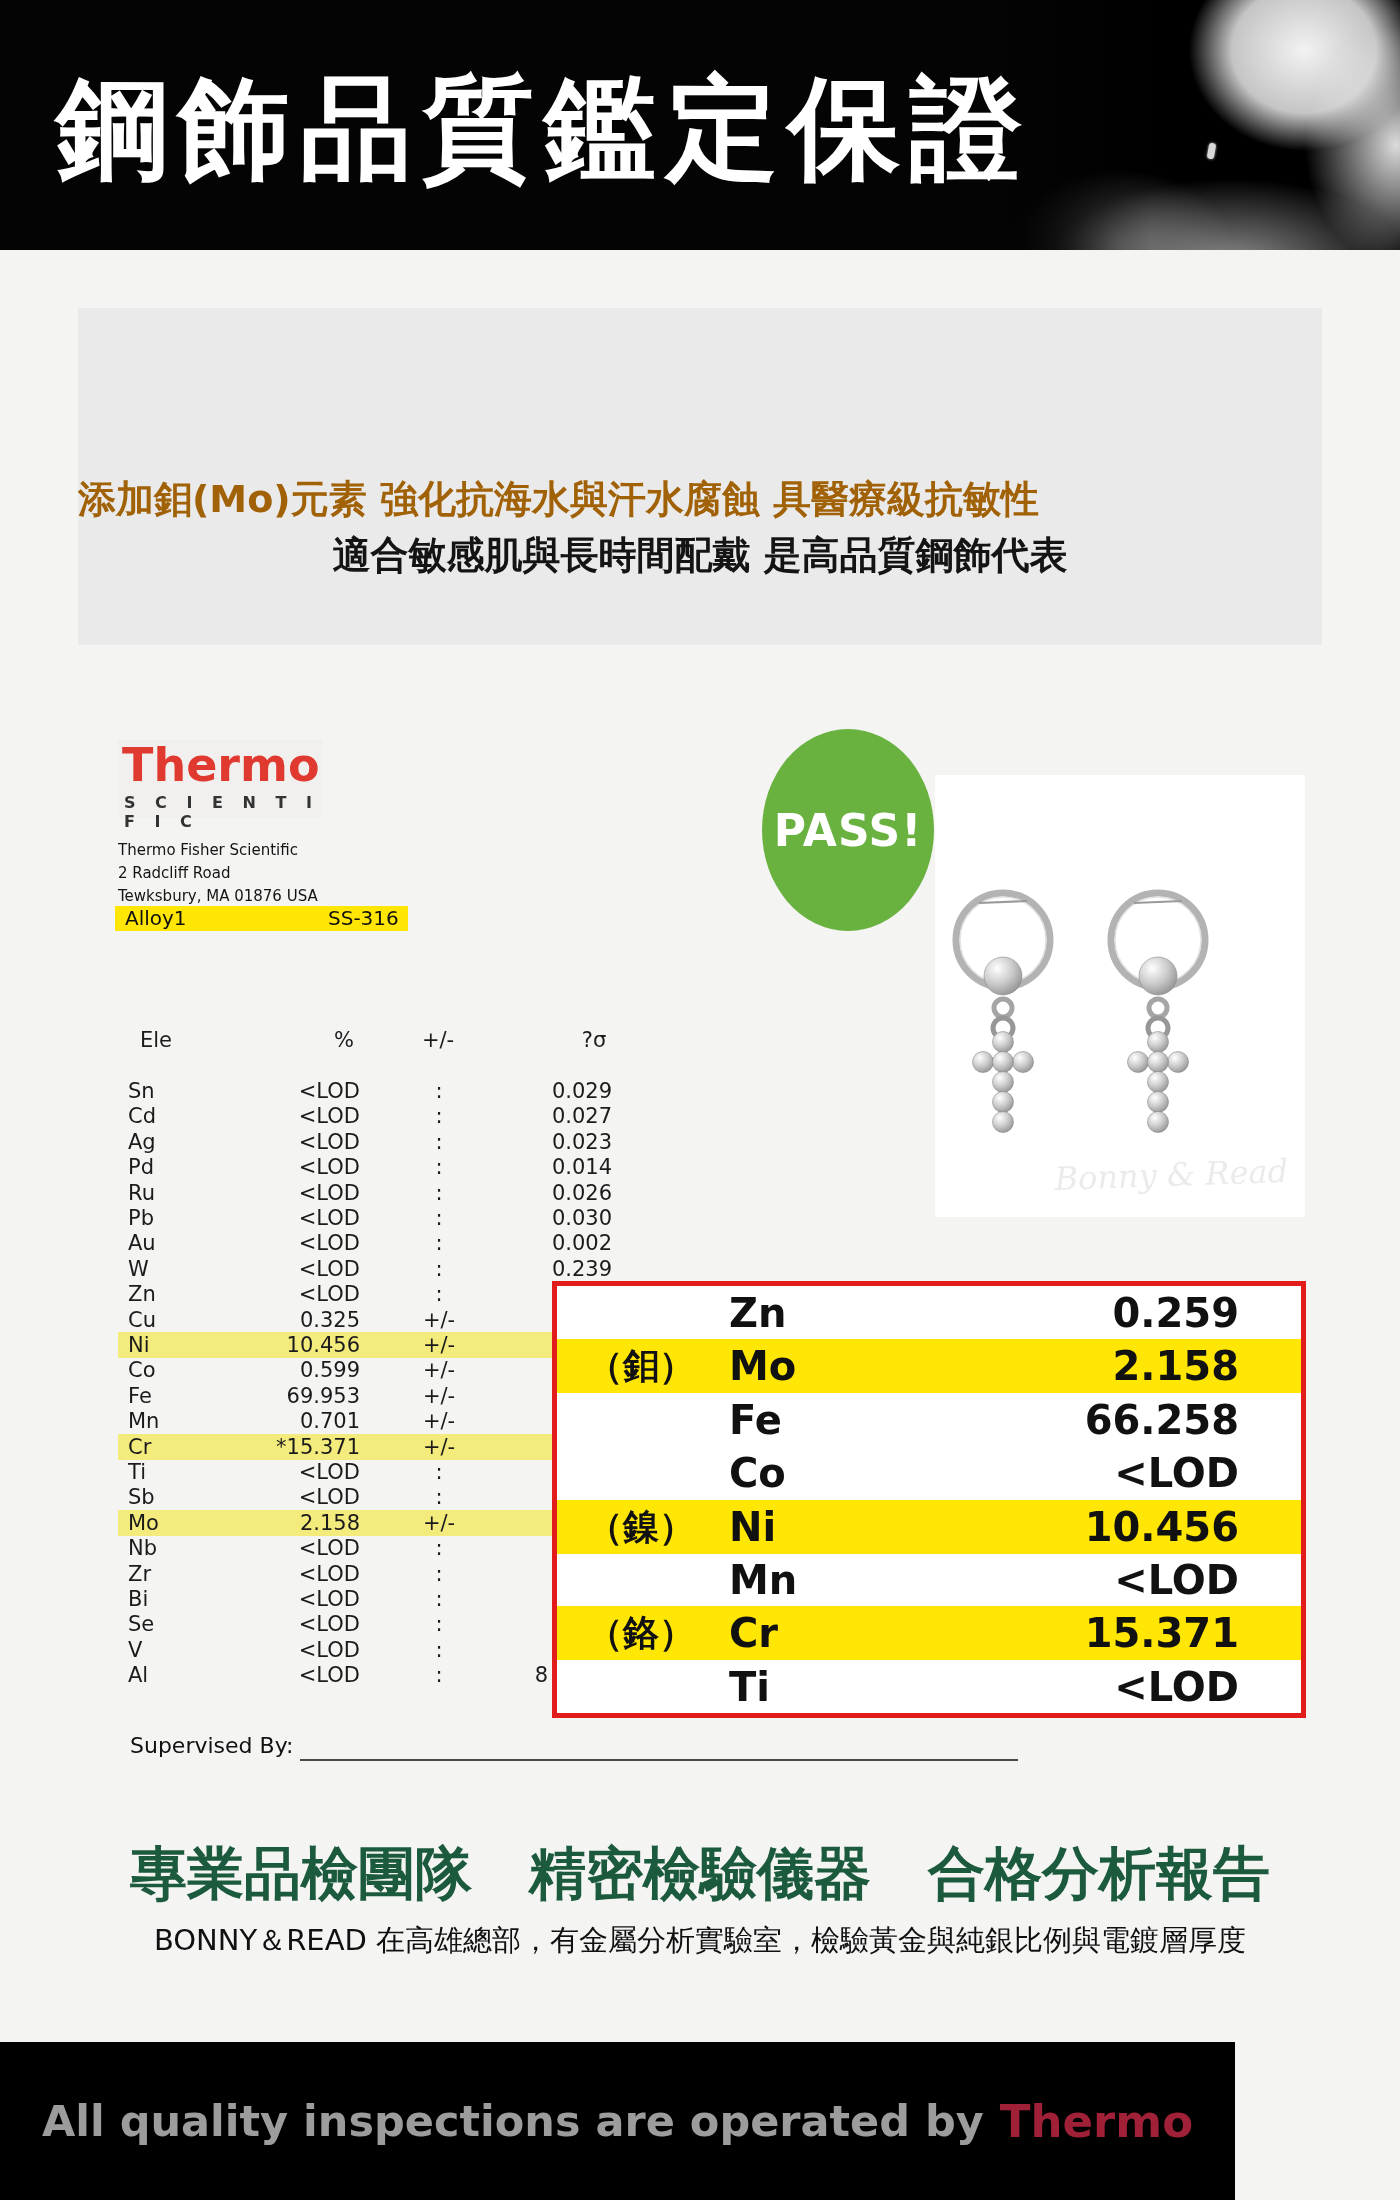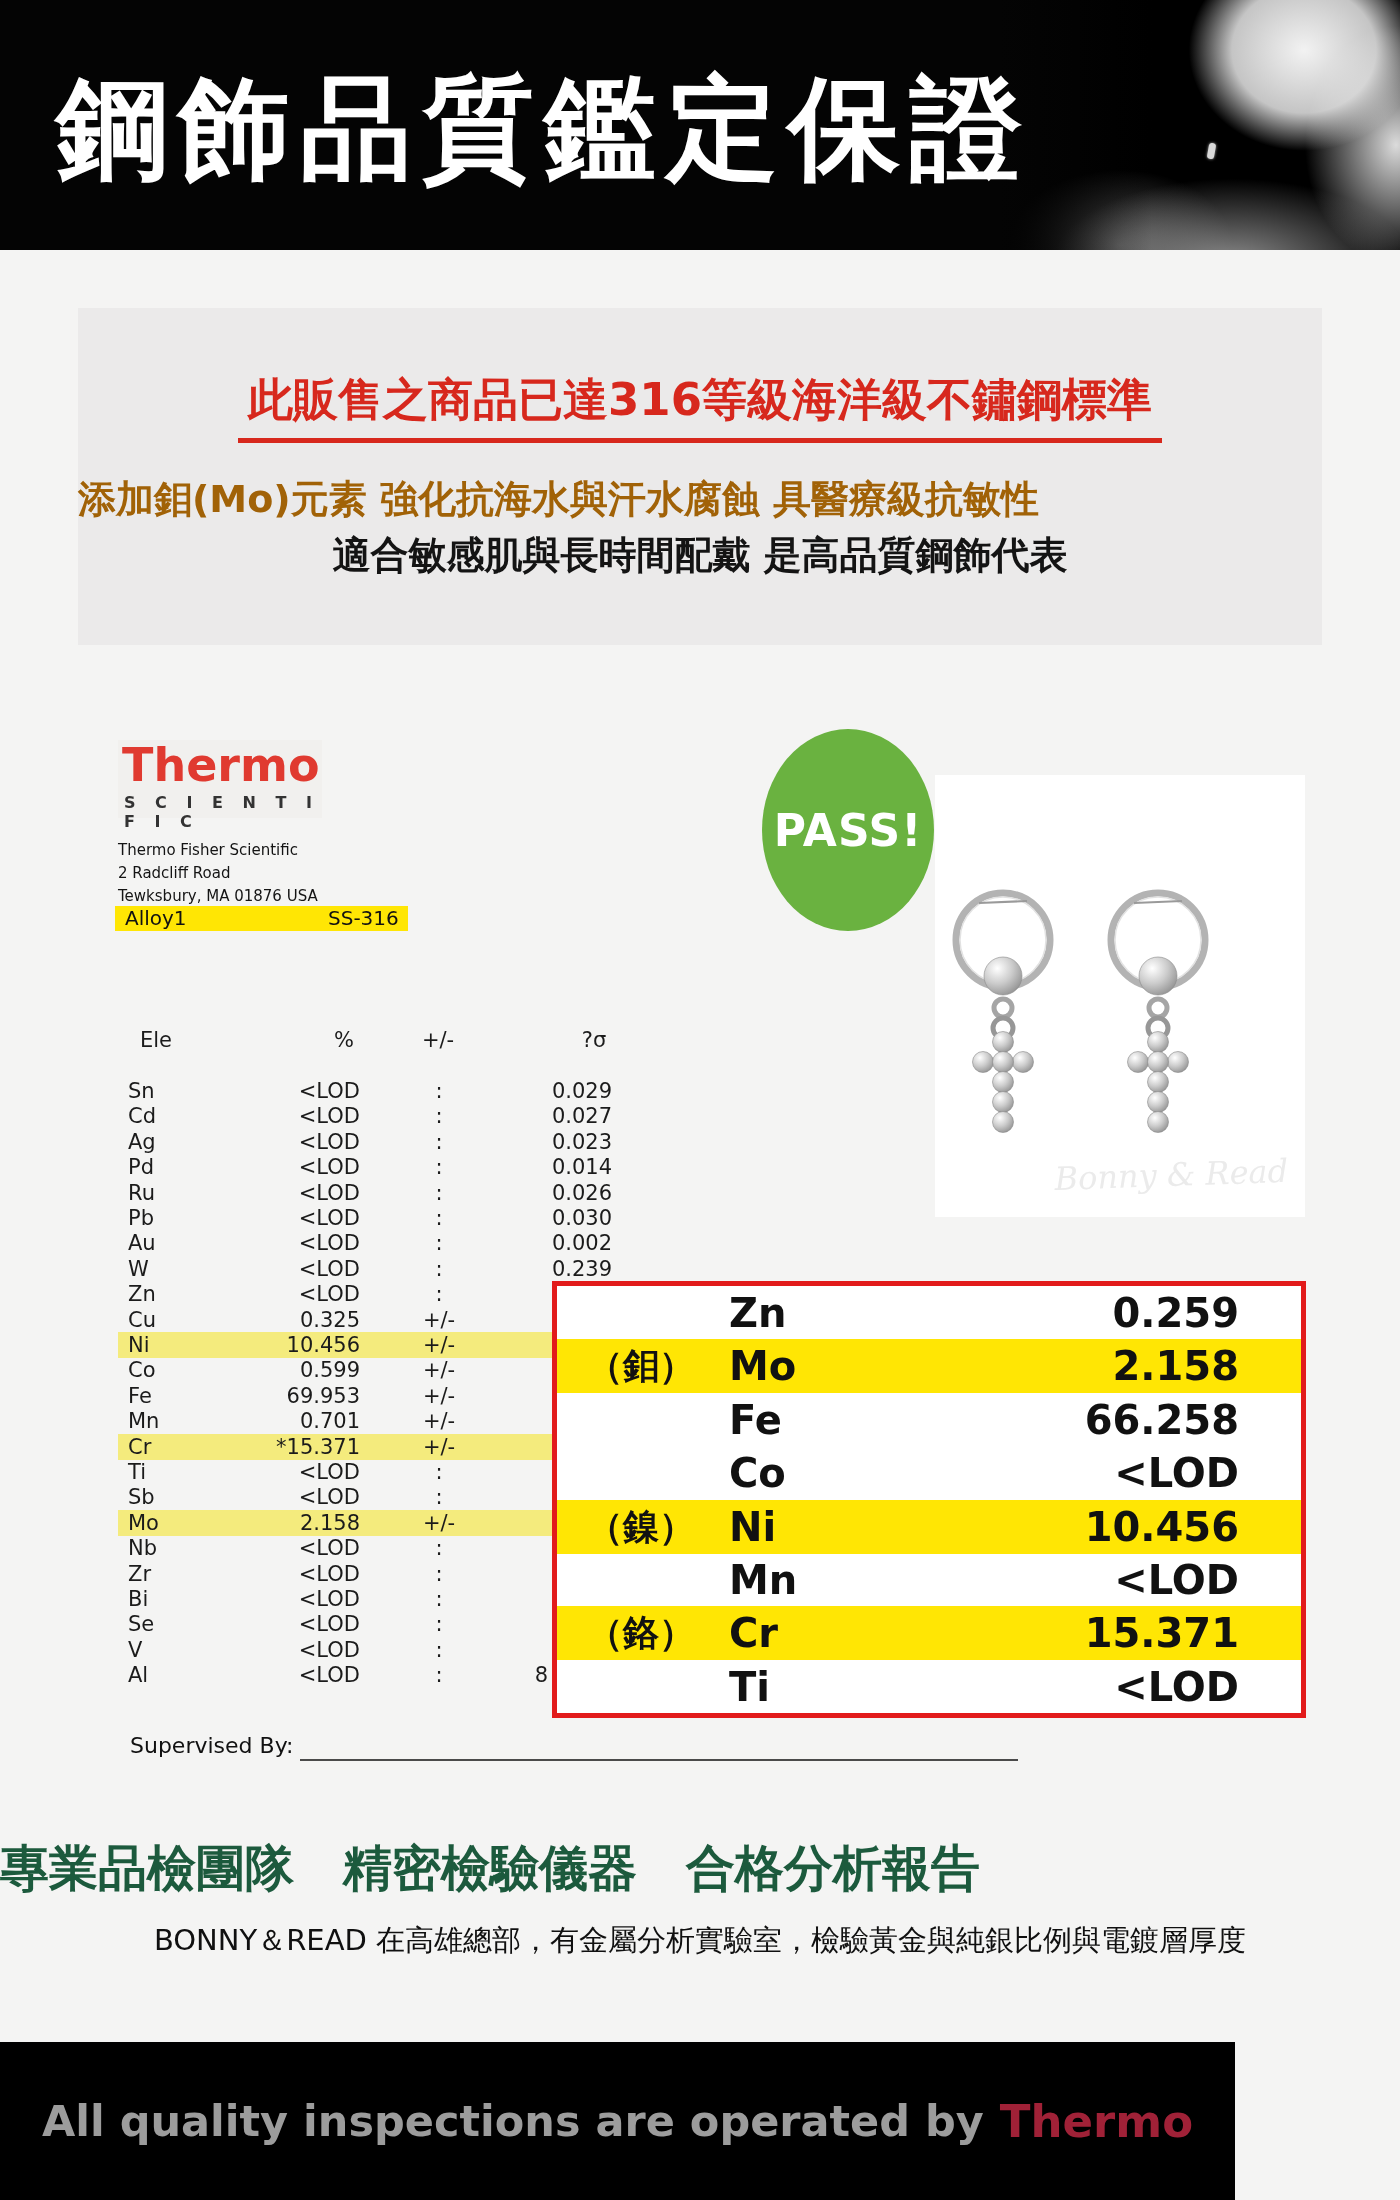--- a/index.html
+++ b/index.html
@@ -67,44 +67,41 @@
   .overlay-row.hl{background:var(--bright_yellow,#ffe604);}
   .o-cn{position:absolute;left:30px;top:0;font-size:36px;line-height:54px;font-weight:700;color:#111;}
   .o-sym{position:absolute;left:172px;top:0;font-size:40px;line-height:54px;font-weight:700;color:#111;}
   .o-val{position:absolute;right:62px;top:0;font-size:40px;line-height:54px;font-weight:700;color:#111;}
 
   
   .supervised-by-label{position:absolute;left:130px;top:1733px;font-size:22px;color:#111;}
   .signature-line{position:absolute;left:300px;top:1759px;width:718px;border-top:2px solid #4a4a4a;}
 
   
-  .summary-green-heading{position:absolute;left:0;right:0;top:1836px;text-align:left;font-size:49px;font-weight:800;color:var(--dark_green,#1c5a3d);white-space:nowrap;}
+  .summary-green-heading{position:absolute;left:0;right:0;top:1836px;text-align:center;font-size:57px;font-weight:800;color:var(--dark_green,#1c5a3d);white-space:nowrap;}
   .summary-note{position:absolute;left:0;right:0;top:1921px;text-align:center;font-size:29px;color:#101010;white-space:nowrap;}
 
   
   .footer-banner{position:absolute;left:0;top:2042px;width:1235px;height:158px;background:#000;display:flex;align-items:center;justify-content:center;}
   .footer-text{color:#9c9c9c;font-size:43px;font-weight:700;white-space:nowrap;}
   .footer-brand{color:var(--footer_brand_red,#a02137);font-size:45px;font-weight:800;margin-left:16px;}
 </style>
 </head>
 <body>
 
 <div id="page" style="--accent_red: #d7281d; --border_red: #e21b1b; --bright_yellow: #ffe604; --pale_yellow: #f4eb7d; --pass_green: #6ab240; --thermo_red: #e03a30; --dark_green: #1c5a3d; --footer_brand_red: #a02137;">
 
   <div class="header-banner">
     <div class="model-photo">
       <div class="photo-earring-icon"></div>
     </div>
     <div class="page-title">鋼飾品質鑑定保證</div>
   </div>
 
   <div class="promo-box">
-    <div class="promo-title-wrap">
-      <span class="promo-title">此販售之商品已達316等級海洋級不鏽鋼標準</span>
-    </div>
     <div class="promo-line1">添加鉬(Mo)元素 強化抗海水與汗水腐蝕 具醫療級抗敏性</div>
     <div class="promo-line2">適合敏感肌與長時間配戴 是高品質鋼飾代表</div>
   </div>
 
   <div class="thermo-logo">
     <div class="thermo-brand">Thermo</div>
     <div class="thermo-sub">S C I E N T I F I C</div>
   </div>
   <div class="lab-address">
     <div class="address-line"><span>Thermo Fisher Scientific</span></div>

